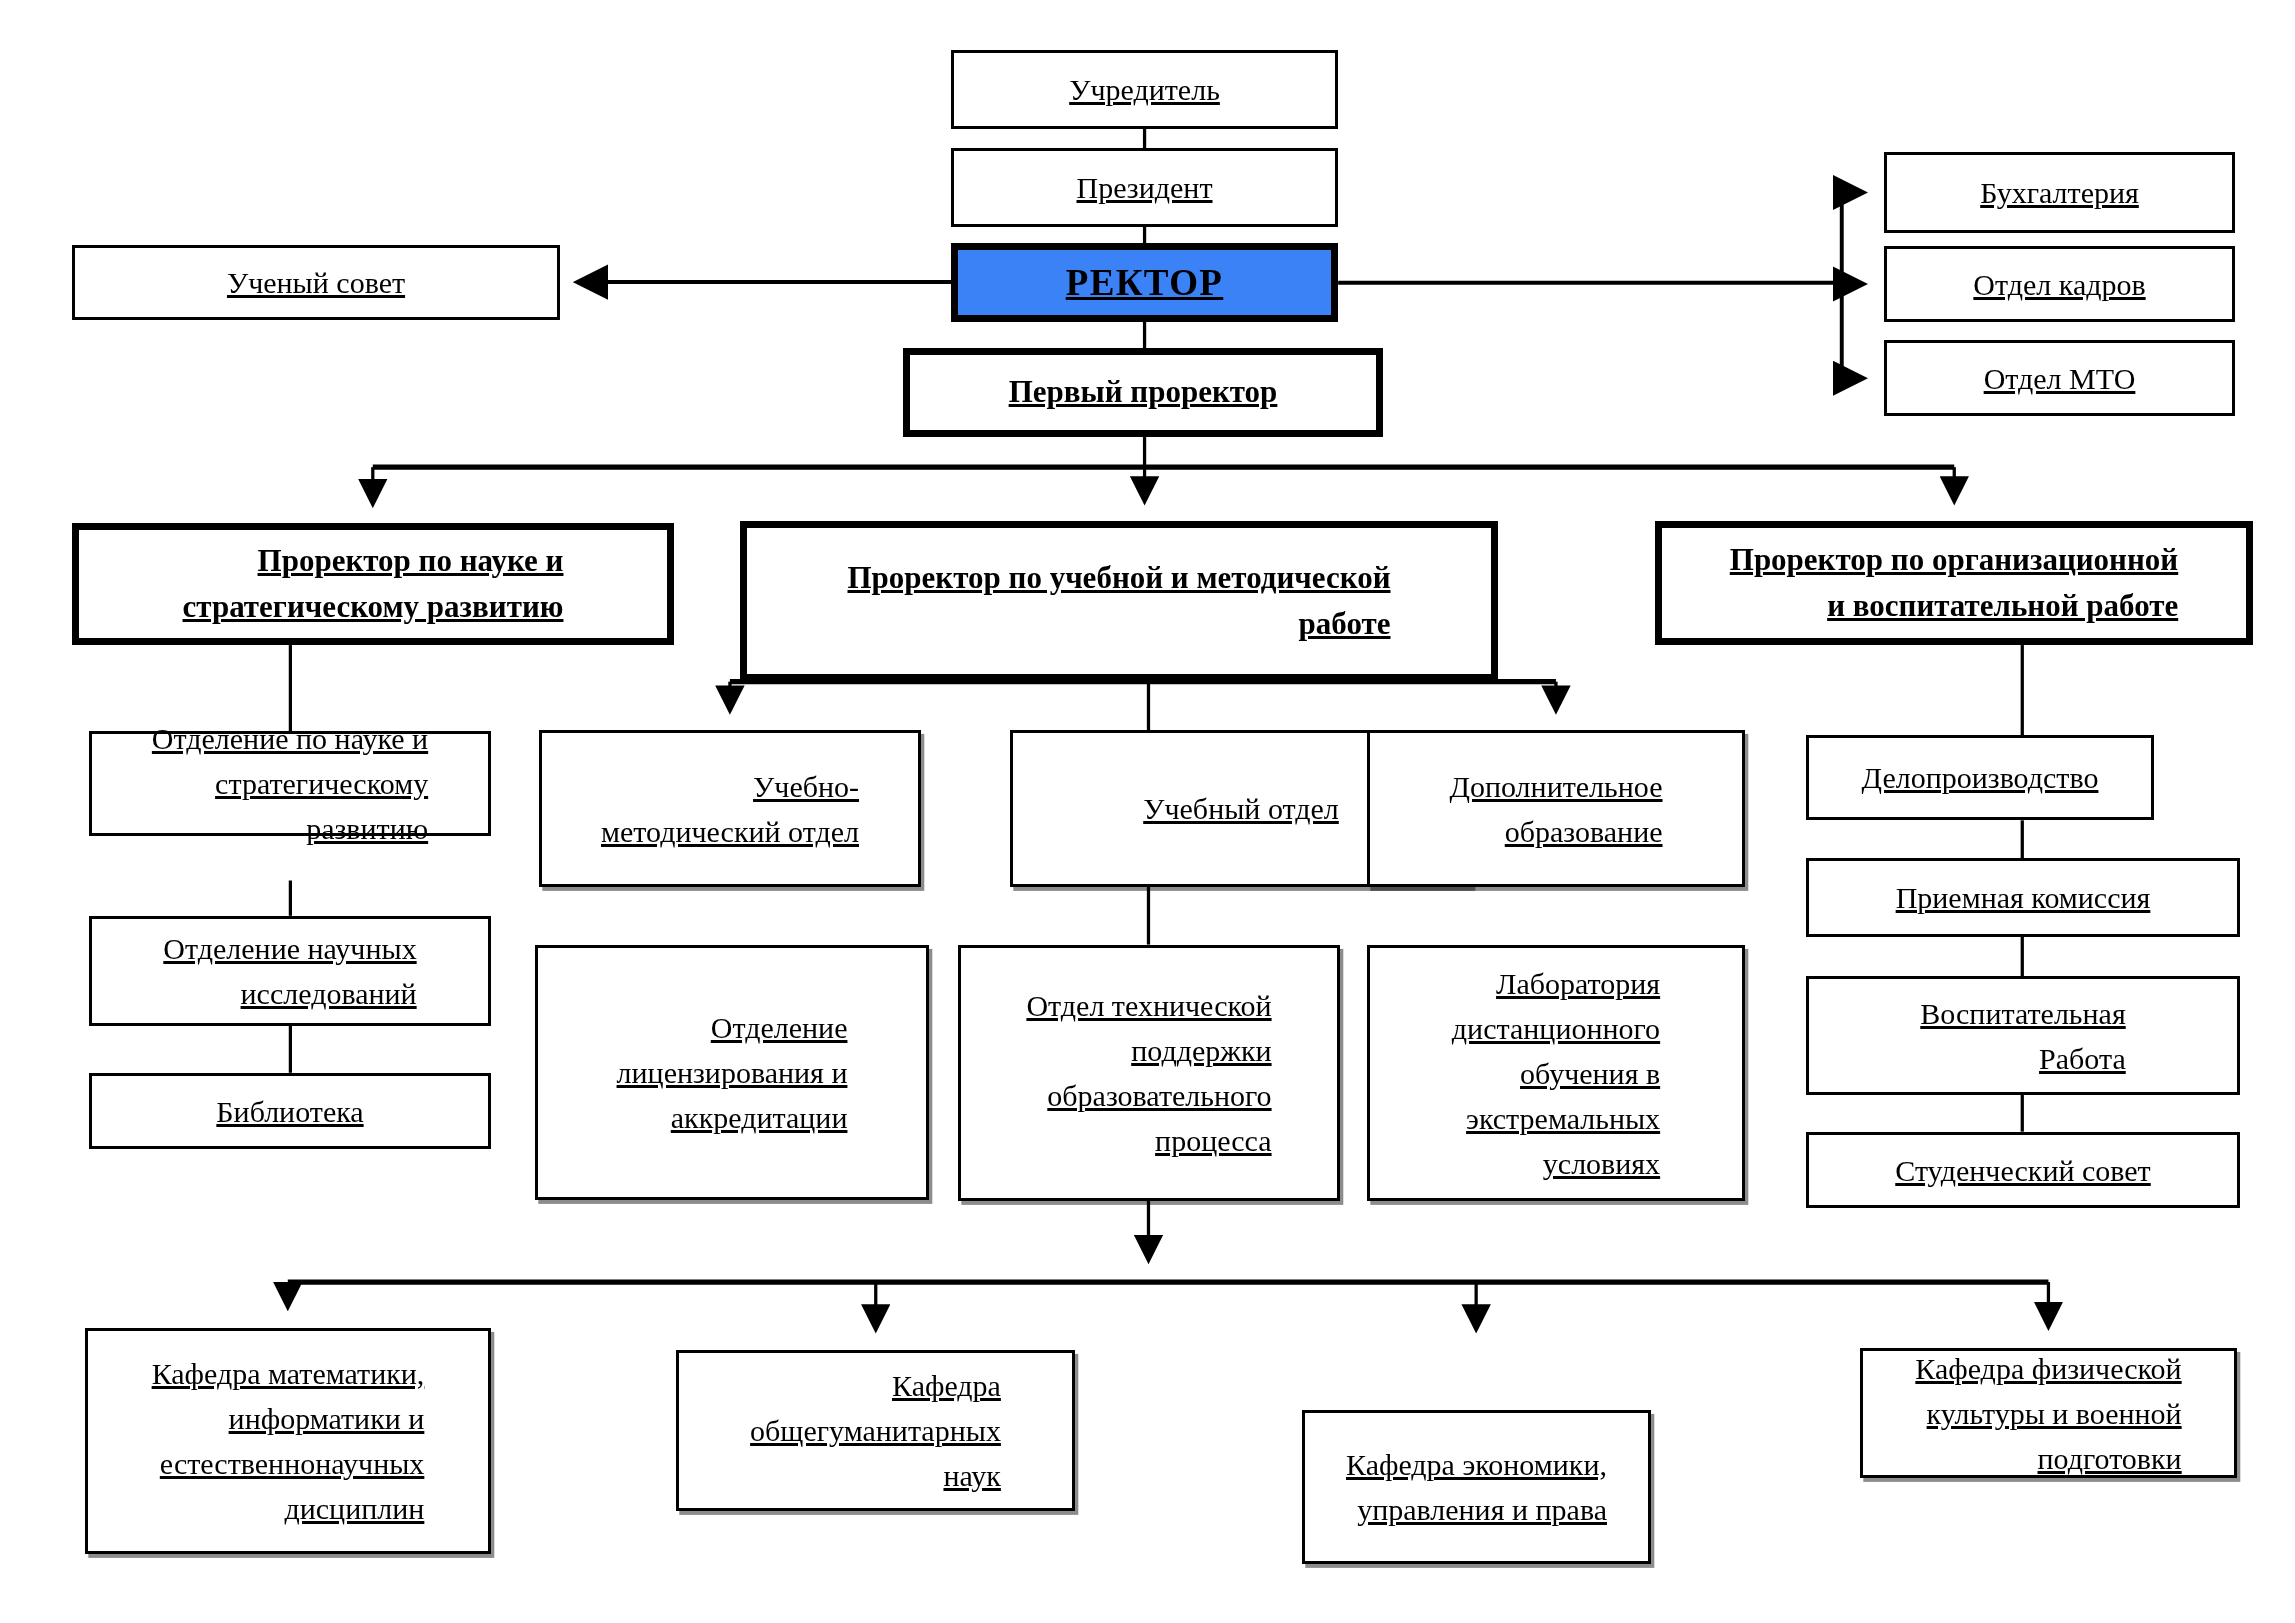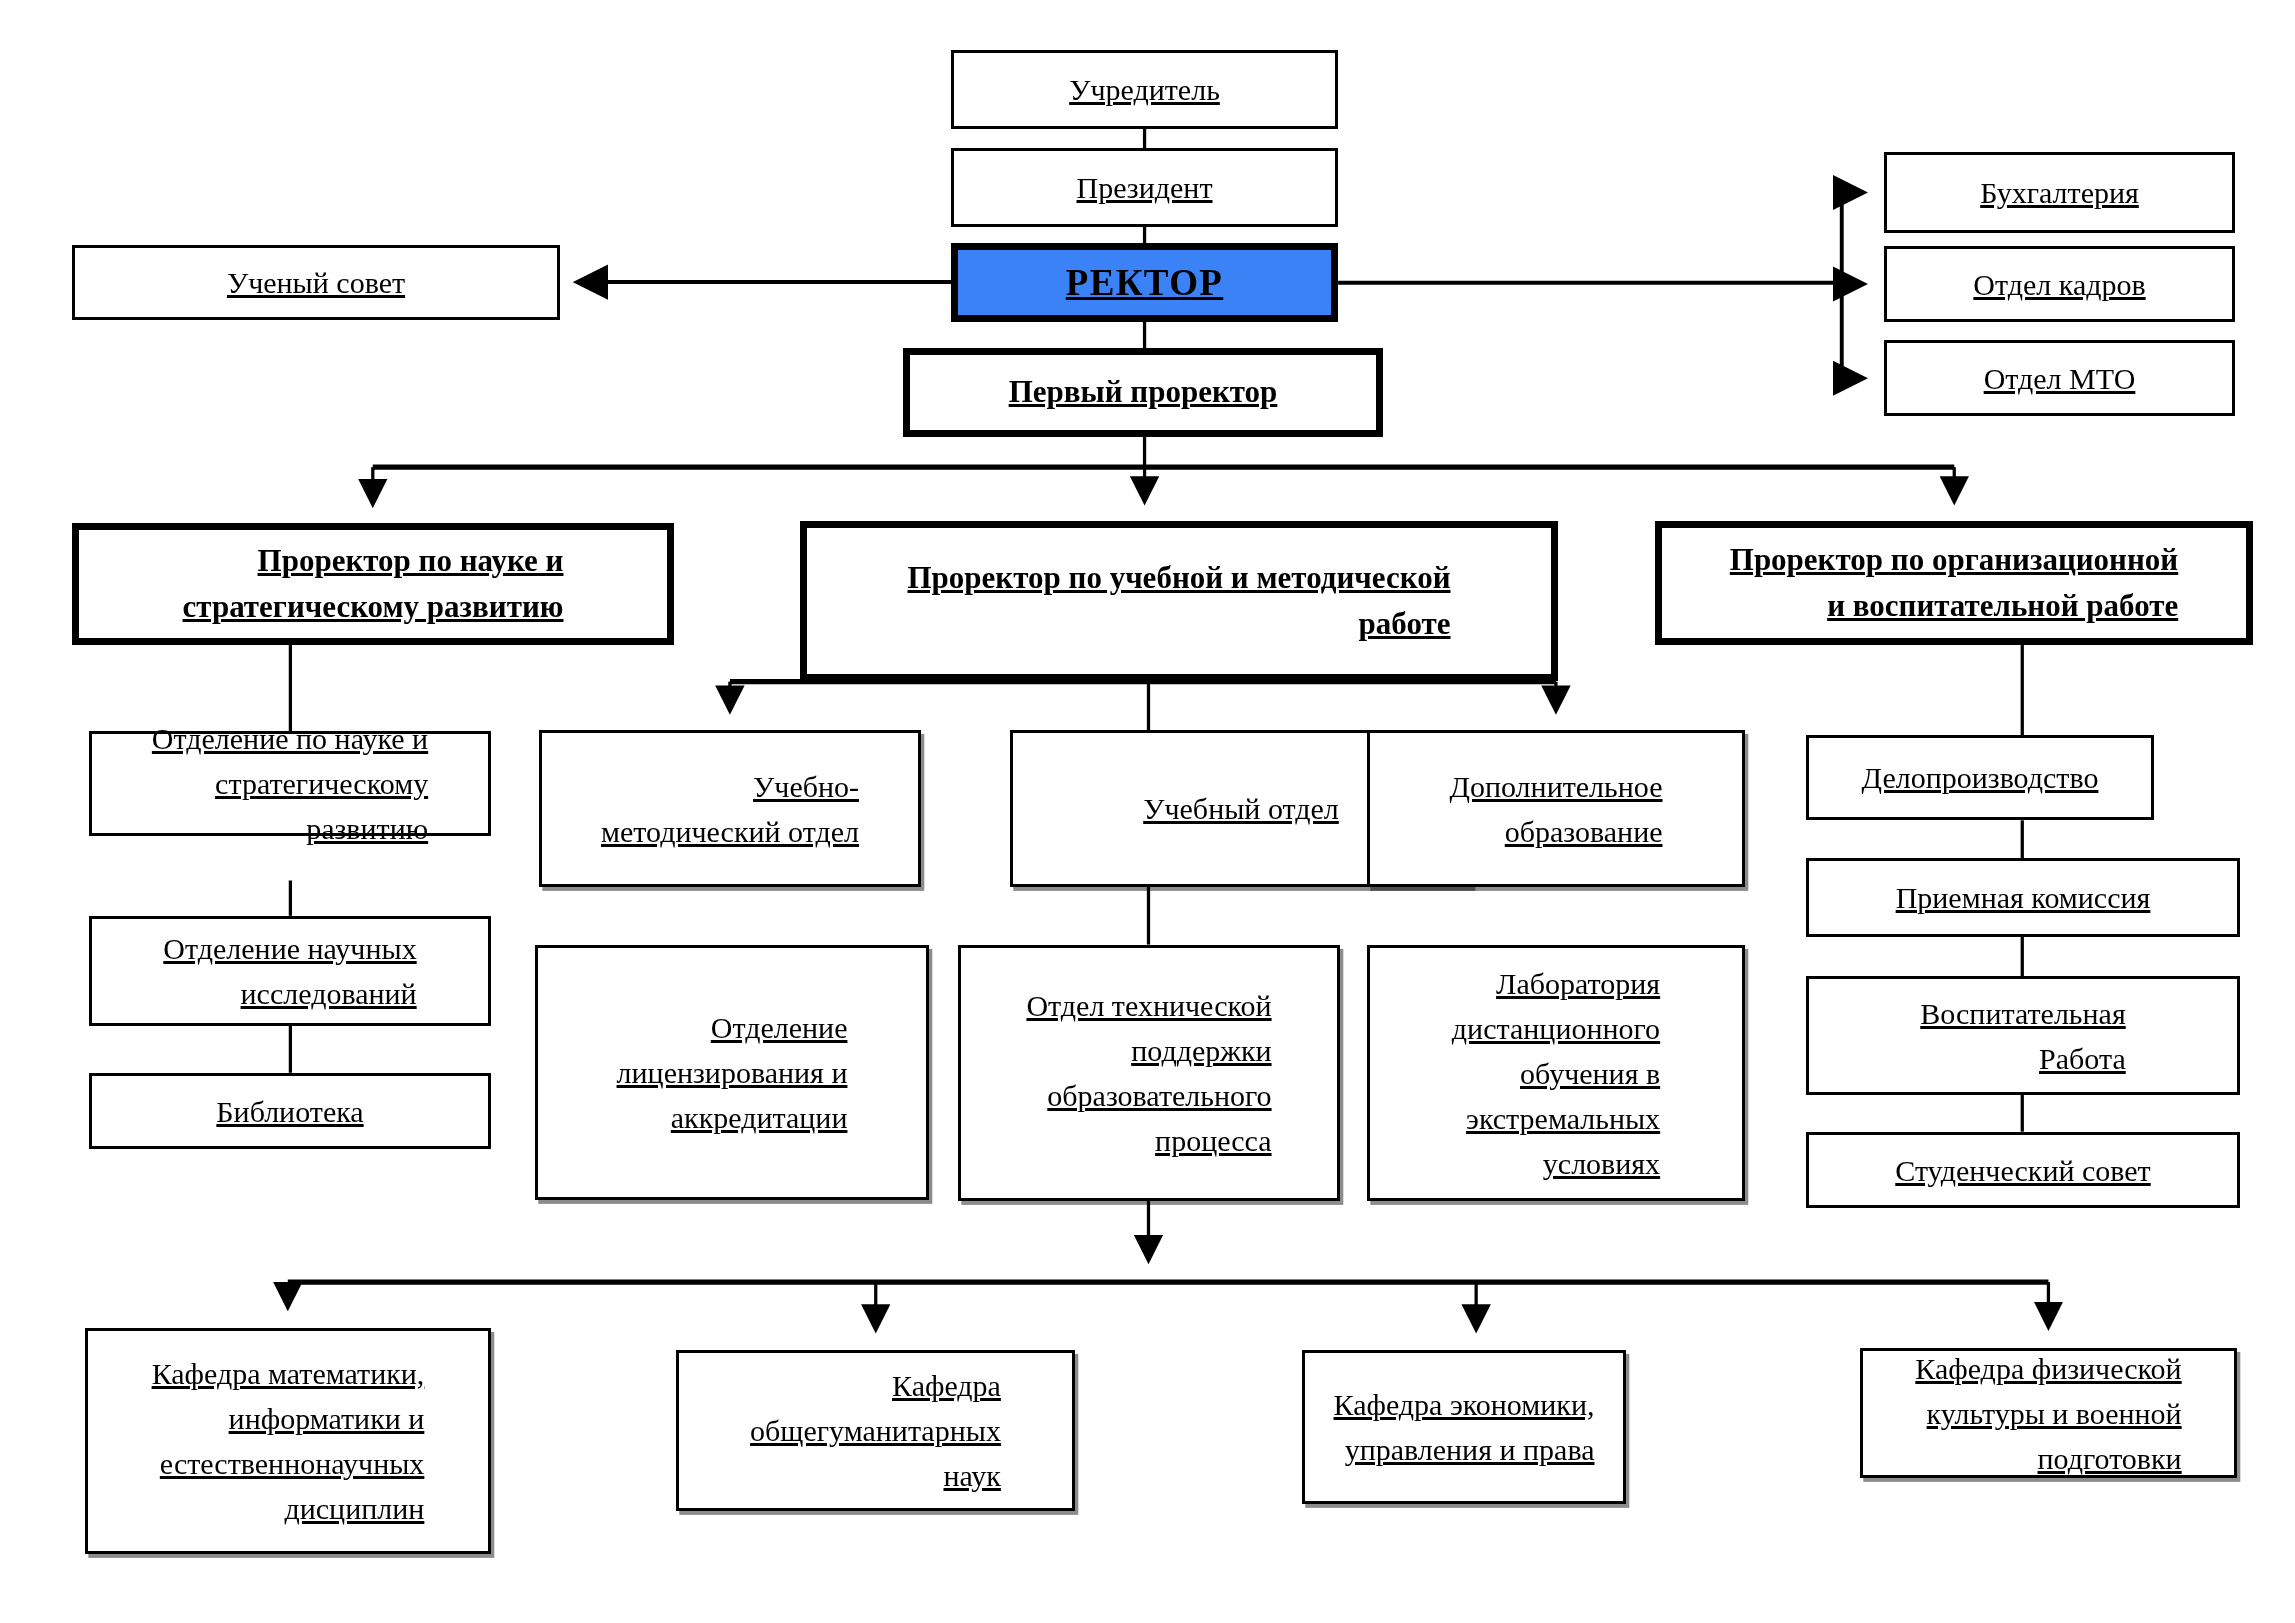--- a/index.html
+++ b/index.html
@@ -100,21 +100,21 @@
   <div class="node" style="left:72px;top:245px;width:488px;height:75px">Ученый совет</div>
 
   <div class="node" style="left:1884px;top:152px;width:351px;height:81px">Бухгалтерия</div>
   <div class="node" style="left:1884px;top:246px;width:351px;height:76px">Отдел кадров</div>
   <div class="node" style="left:1884px;top:340px;width:351px;height:76px">Отдел МТО</div>
 
   <div class="node bold" style="left:903px;top:348px;width:480px;height:89px">Первый проректор</div>
 
   <div class="node bold" style="left:72px;top:523px;width:602px;height:122px">Проректор по науке и
 стратегическому развитию</div>
-  <div class="node bold" style="left:800px;top:521px;width:758px;height:160px">Проректор по учебной и методической
+  <div class="node bold" style="left:740px;top:521px;width:758px;height:160px">Проректор по учебной и методической
 работе</div>
   <div class="node bold" style="left:1655px;top:521px;width:598px;height:124px">Проректор по организационной
 и воспитательной работе</div>
 
   <div class="node" style="left:89px;top:731px;width:402px;height:105px">Отделение по науке и
 стратегическому
 развитию</div>
   <div class="node" style="left:89px;top:916px;width:402px;height:110px">Отделение научных
 исследований</div>
   <div class="node" style="left:89px;top:1073px;width:402px;height:76px">Библиотека</div>
@@ -144,20 +144,20 @@
 Работа</div>
   <div class="node" style="left:1806px;top:1132px;width:434px;height:76px">Студенческий совет</div>
 
   <div class="node shadowed" style="left:85px;top:1328px;width:406px;height:226px">Кафедра математики,
 информатики и
 естественнонаучных
 дисциплин</div>
   <div class="node shadowed" style="left:676px;top:1350px;width:399px;height:161px">Кафедра
 общегуманитарных
 наук</div>
-  <div class="node shadowed" style="left:1302px;top:1350px;width:324px;height:154px">Кафедра экономики,
+  <div class="node shadowed" style="left:1302px;top:1410px;width:349px;height:154px">Кафедра экономики,
 управления и права</div>
   <div class="node shadowed" style="left:1860px;top:1348px;width:377px;height:130px">Кафедра физической
 культуры и военной
 подготовки</div>
 
 </div>
 
 
 </body></html>

